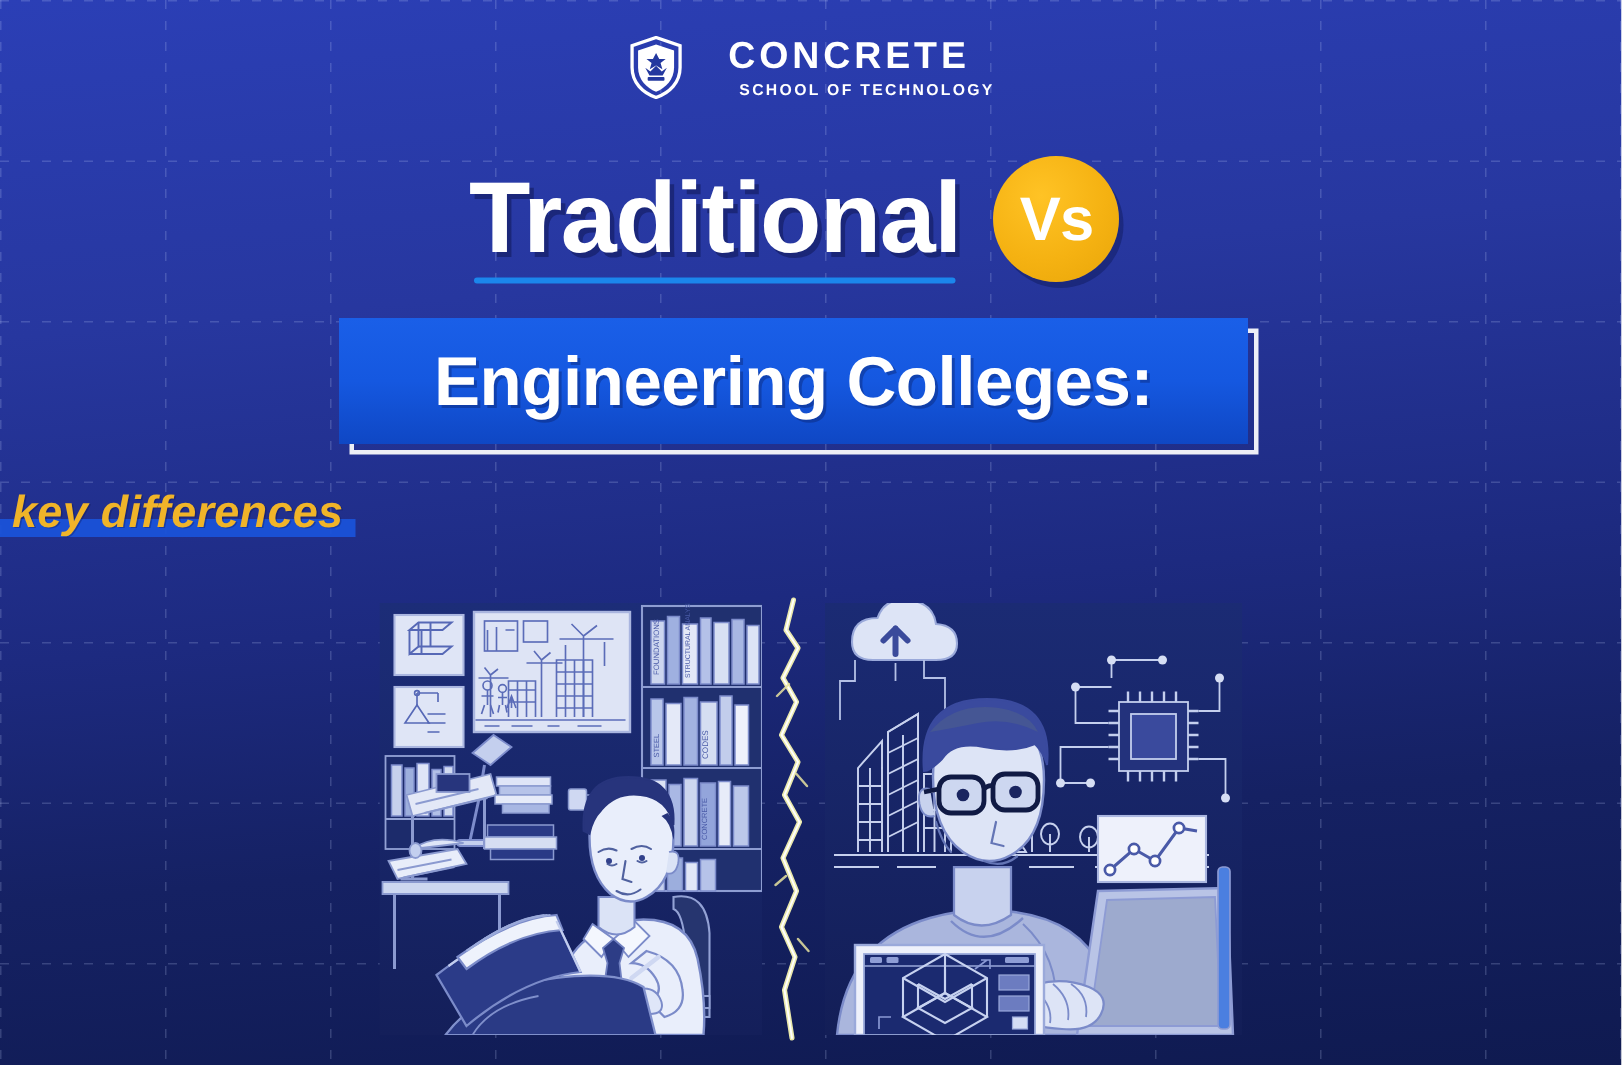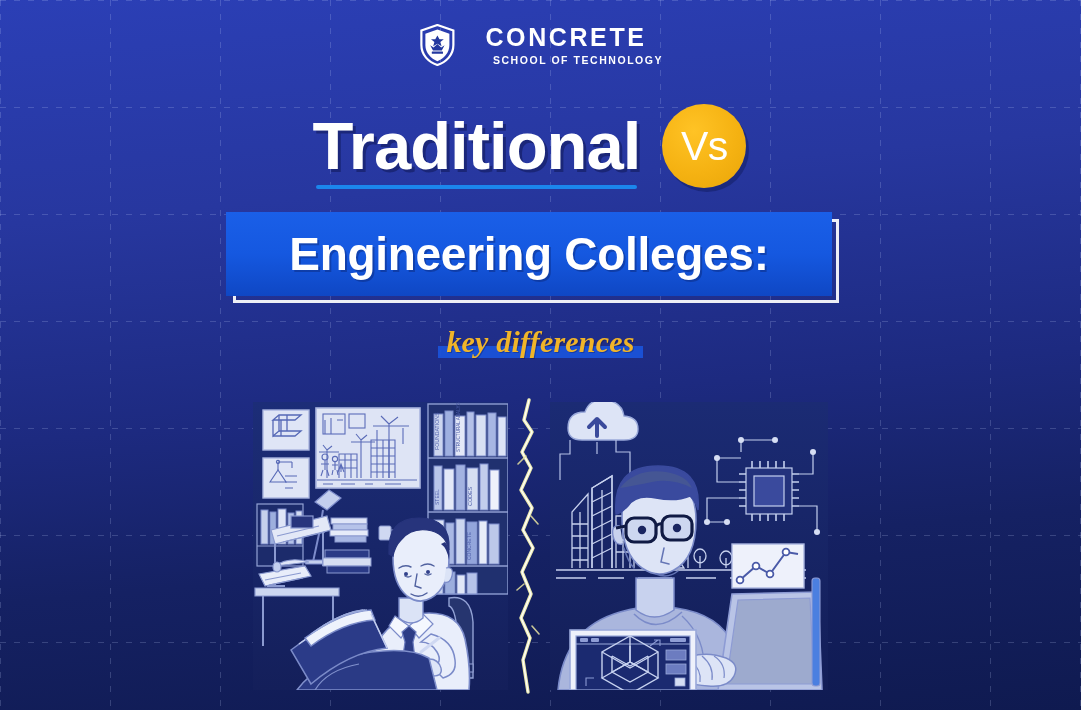--- a/index.html
+++ b/index.html
@@ -84,21 +84,21 @@
     background: #1b86ec;
     border-radius: 2px;
   }
   #vs-badge {
     width: 84px; height: 84px;
     border-radius: 50%;
     background: radial-gradient(circle at 38% 32%, #ffc325 0%, #f5b212 55%, #e8a508 100%);
     display: flex; align-items: center; justify-content: center;
     color: #ffffff;
     font-size: 41px;
-    font-weight: normal;
+    font-weight: bold;
     letter-spacing: -0.5px;
     box-shadow: 3px 4px 0 rgba(10,18,70,0.35);
     margin: 0 22px;
     flex: 0 0 auto;
   }
 
   
   #box-wrap {
     position: absolute;
     left: 226px; top: 212px;
@@ -125,23 +125,22 @@
     font-weight: bold;
     letter-spacing: -0.3px;
     text-shadow: 2px 2px 0 rgba(10,25,90,0.35);
     white-space: nowrap;
   }
 
   
   #subtitle-wrap {
     position: absolute;
     left: 0; right: 0; top: 325px;
-    display: flex; justify-content: center;
+    display: flex; justify-content: flex-start;
     z-index: 6;
-    font-family: Liberation Serif, serif;
   }
   #subtitle {
     position: relative;
     display: inline-block;
     padding: 0 8px;
   }
   #subtitle .sub-text {
     position: relative;
     z-index: 2;
     color: #f0b429;

